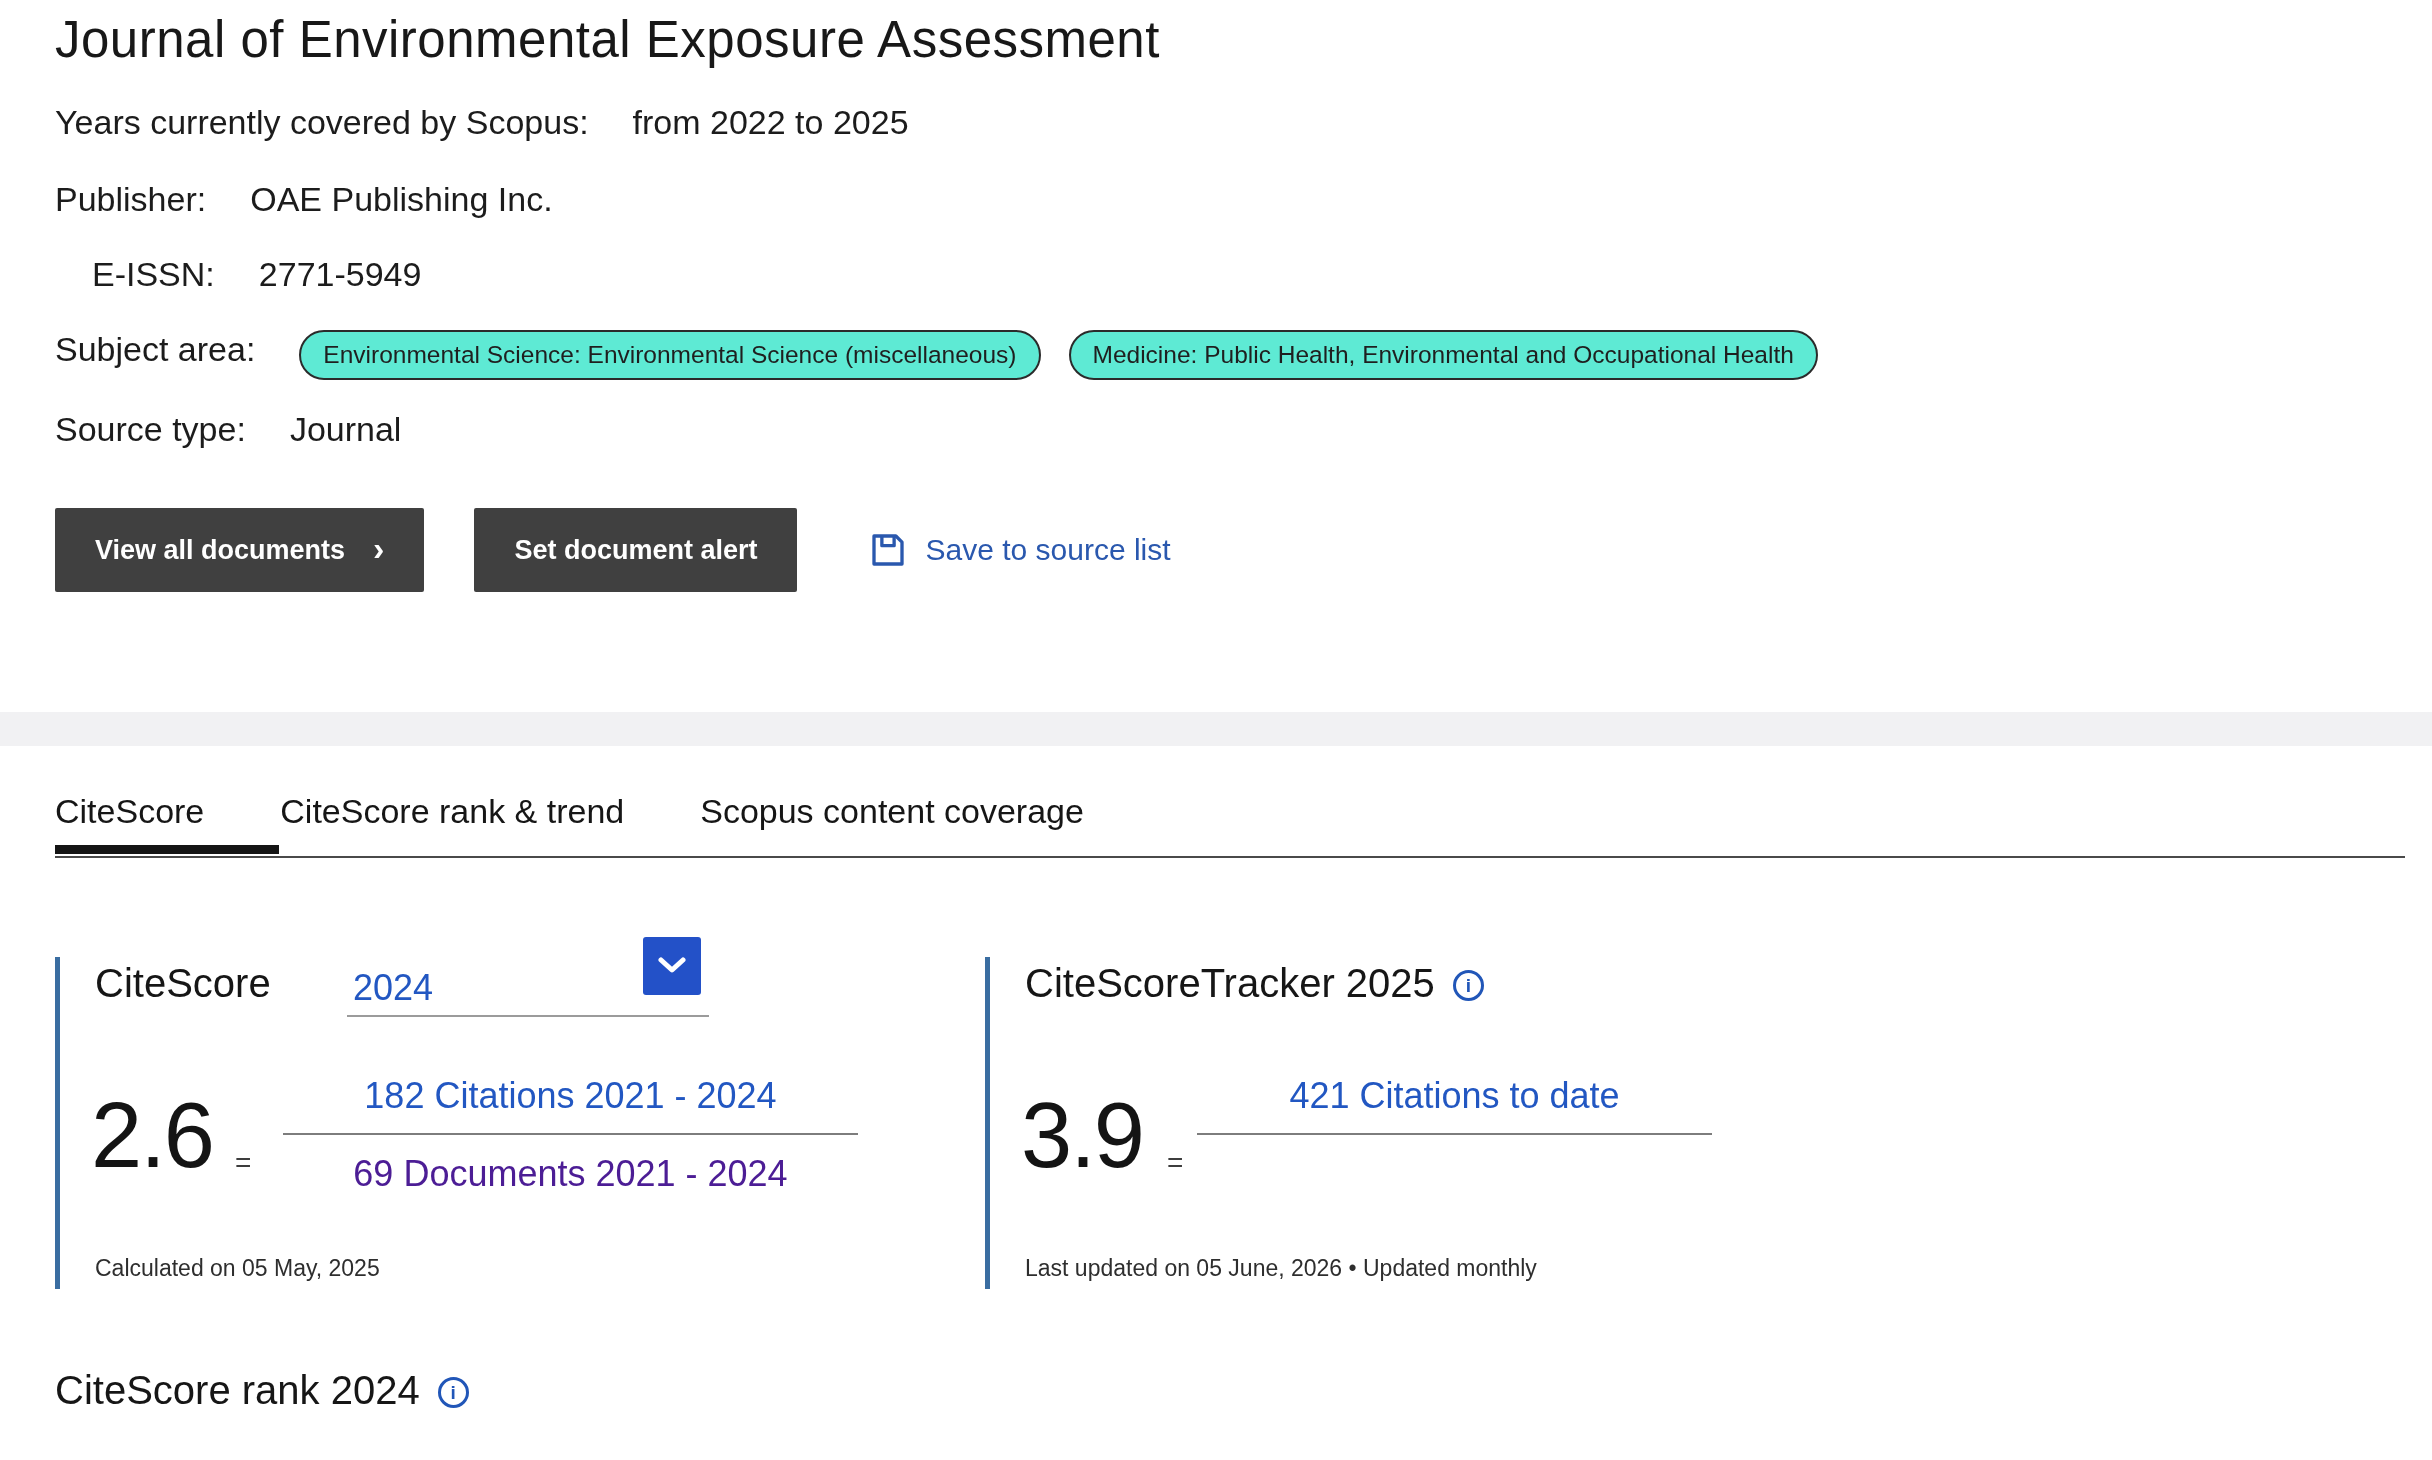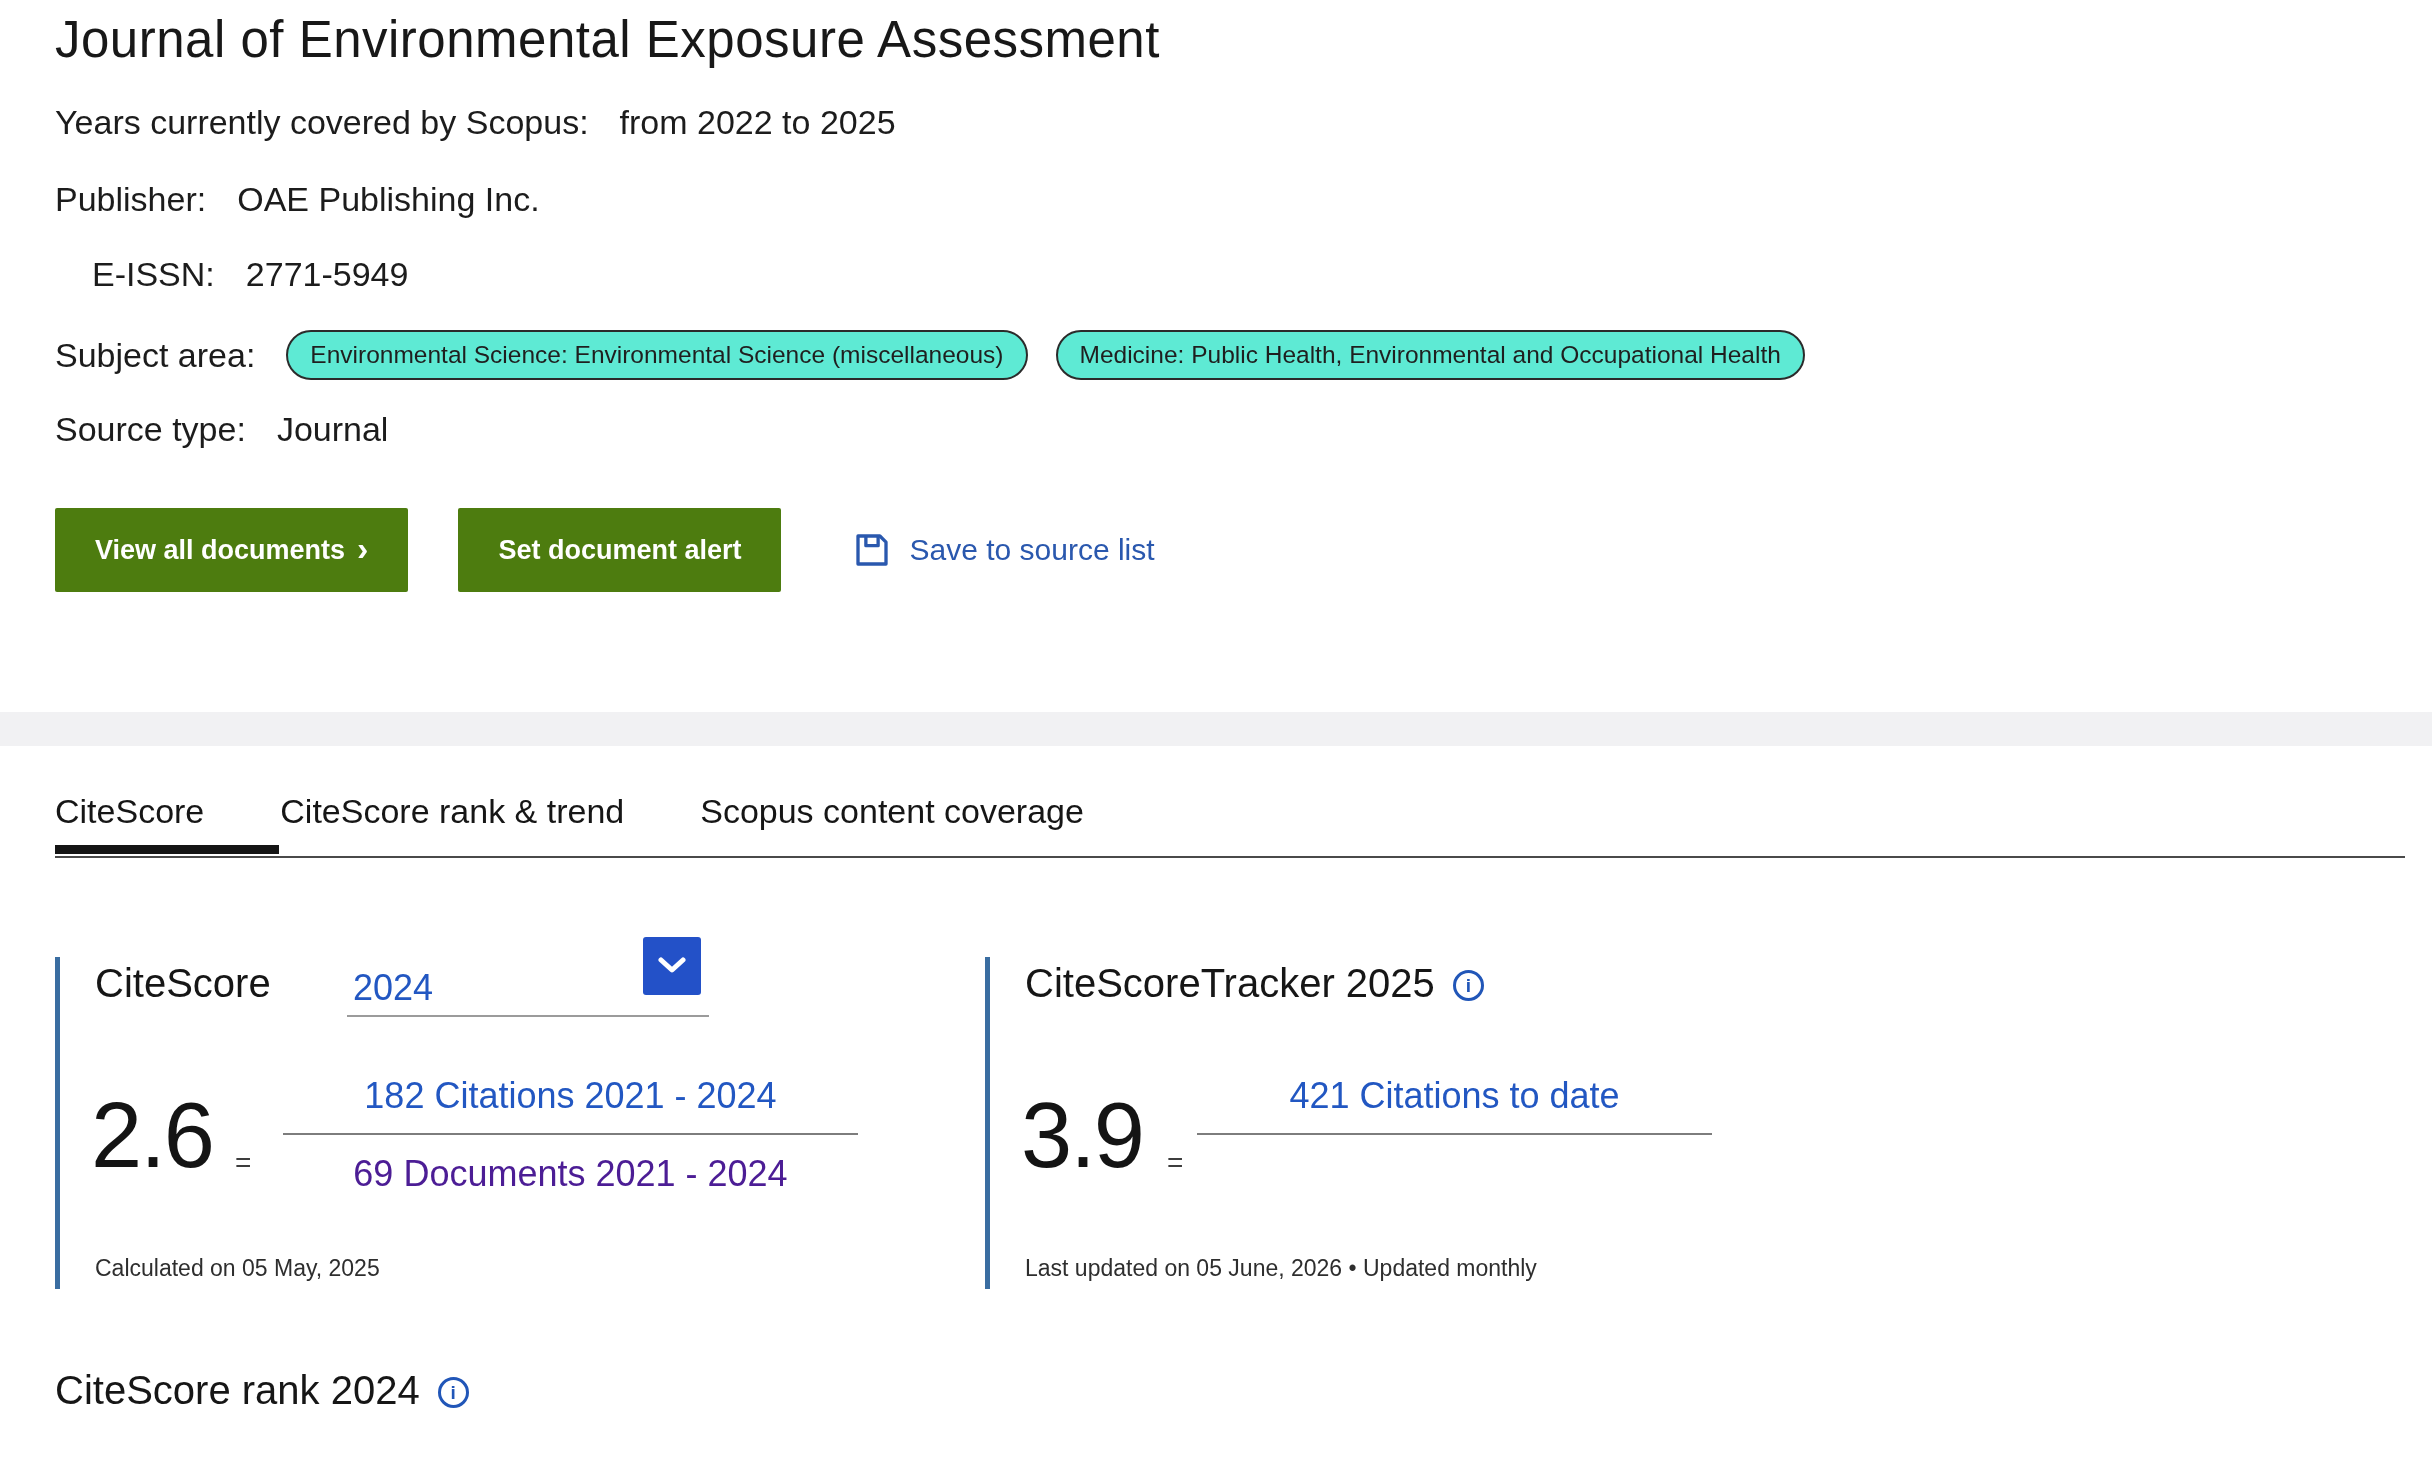--- a/index.html
+++ b/index.html
@@ -7,41 +7,41 @@
   body {
     width:2432px; height:1460px; position:relative; overflow:hidden;
     font-family:"Liberation Sans", sans-serif; color:#1c1c1c;
   }
 
   
   .page-title {
     position:absolute; left:55px; top:10px;
     font-size:51px; font-weight:500; letter-spacing:0.5px; color:#181818;
   }
-  .meta-row { position:absolute; left:55px; font-size:34px; color:#1c1c1c; display:flex; gap:31px; align-items:center; }
+  .meta-row { position:absolute; left:55px; font-size:34px; color:#1c1c1c; display:flex; gap:44px; align-items:flex-start; }
   .row-coverage { top:103px; }
   .row-publisher { top:180px; }
   .row-eissn { top:255px; left:92px; }
   .row-subject { top:330px; }
   .row-source { top:410px; }
   .meta-label { color:#1c1c1c; }
   .meta-value { color:#1c1c1c; }
 
   .pill-wrap { display:flex; gap:28px; }
   .pill {
     border:2px solid #2b2b2b; border-radius:28px; padding:9px 22px;
     font-size:24.5px; color:#1f1f1f; white-space:nowrap; background:#5eead4;
   }
 
   
   .actions { position:absolute; left:55px; top:508px; display:flex; align-items:center; gap:50px; }
   .gray-btn {
-    height:84px; background:#4d7c0f; border:none; border-radius:2px;
+    height:84px; background:#404040; border:none; border-radius:2px;
     color:#ffffff; font-size:27px; font-weight:bold; font-family:"Liberation Sans", sans-serif;
-    padding:0 40px; display:flex; align-items:center; gap:12px; cursor:pointer;
+    padding:0 40px; display:flex; align-items:center; gap:28px; cursor:pointer;
   }
   .gray-btn .chev { font-size:34px; font-weight:bold; line-height:1; position:relative; top:-2px; }
   .save-link {
     display:flex; align-items:center; gap:16px; margin-left:20px;
     color:#2a58ae; font-size:30px; cursor:pointer; text-decoration:none;
   }
 
   
   .section-gap { position:absolute; left:0; top:712px; width:2432px; height:34px; background:#f1f1f3; }
 

